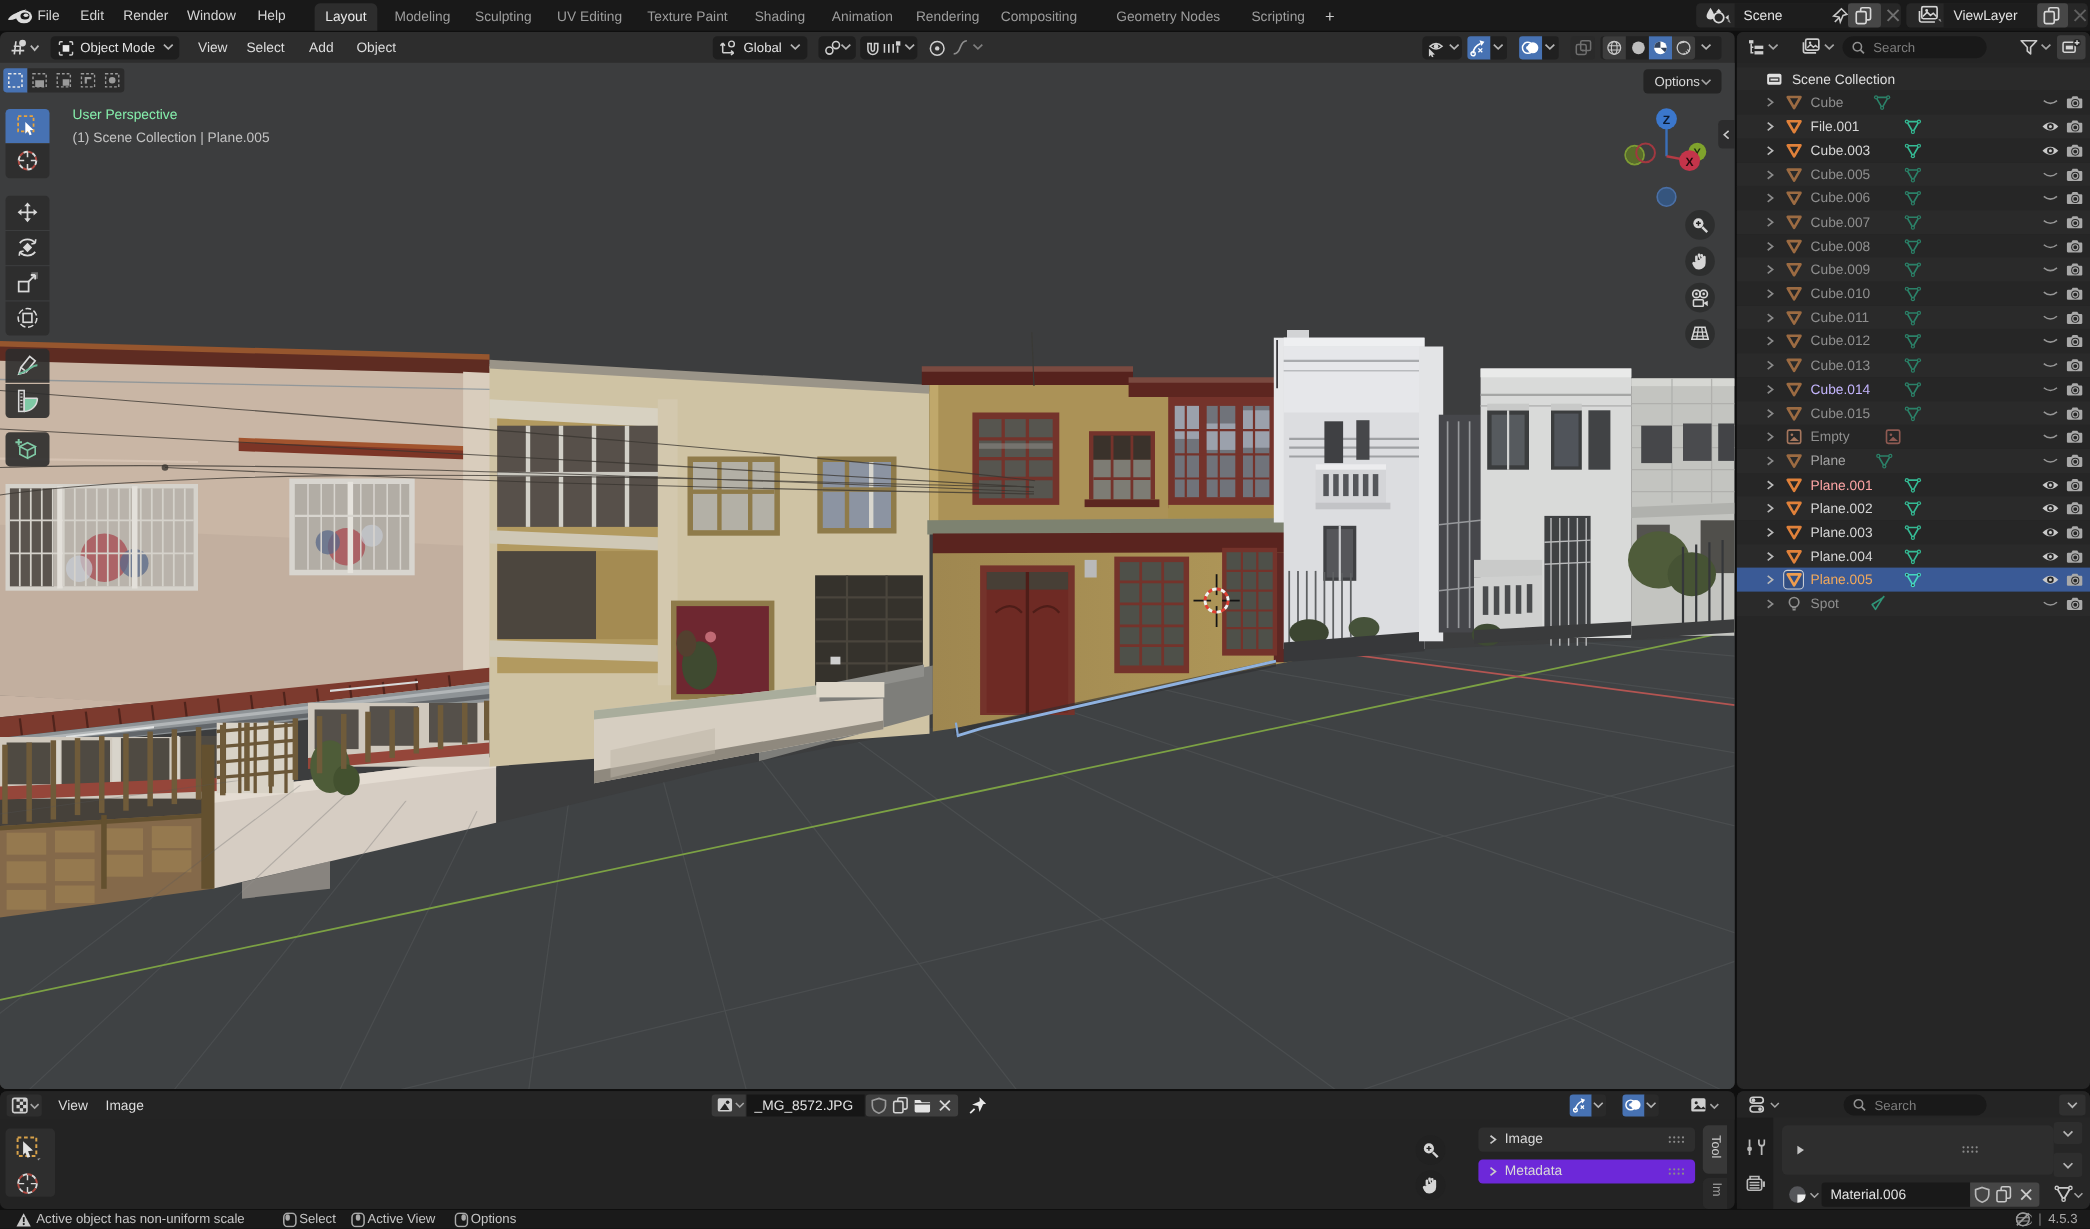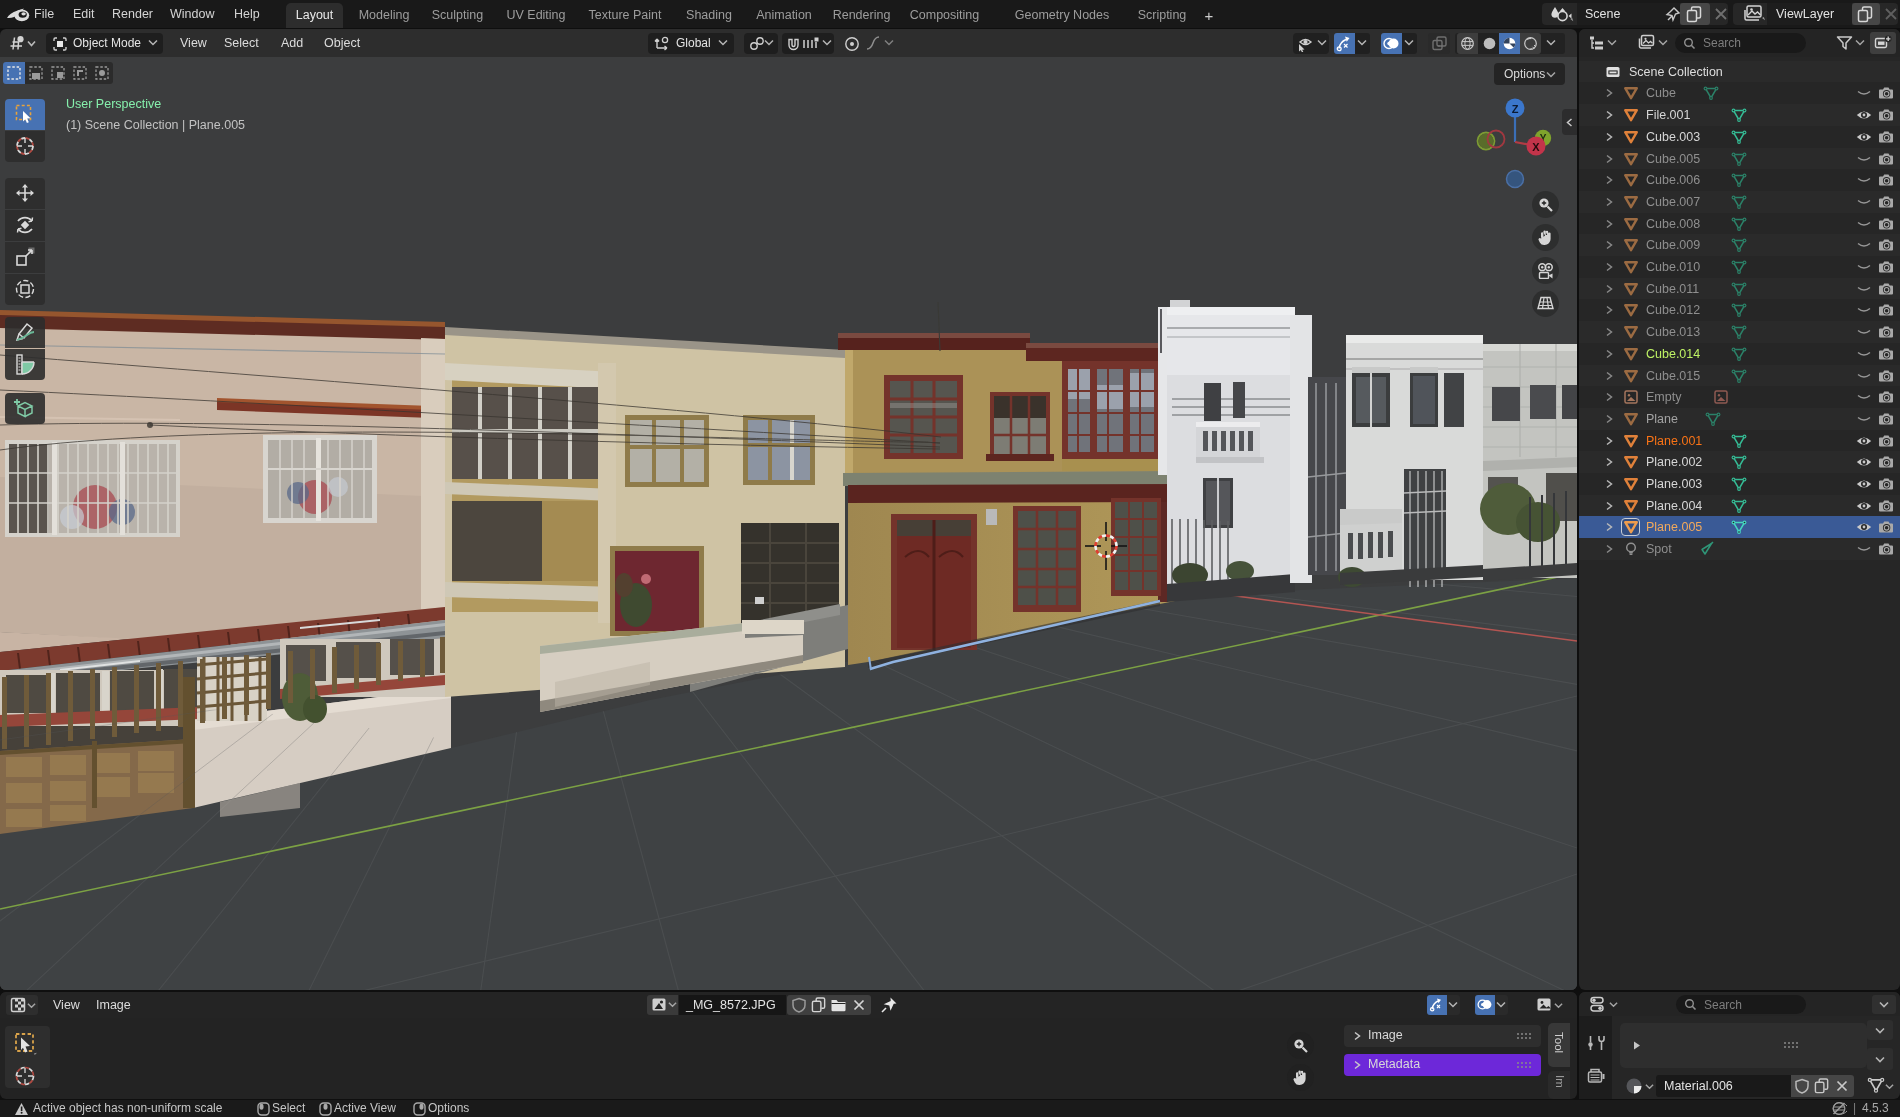--- a/index.html
+++ b/index.html
@@ -1222,21 +1222,21 @@
             <use href="#cam"></use>
           </svg>
       </div>
       <div class="orow" style="top:313.8px;background:#262626">
       <svg class="abs" style="left:25px;top:6px;color:#8a8a8a" width="10" height="10" viewBox="0 0 10 10">
             <use href="#chevr"></use>
           </svg>
       <svg class="abs" style="left:44px;top:3px;color:#9c6b42" width="16" height="16" viewBox="0 0 16 16">
             <use href="#tri"></use>
           </svg>
-      <span class="nm" style="color:#bef264">Cube.014</span>
+      <span class="nm" style="color:#c4b5fd">Cube.014</span>
       <svg class="abs" style="left:152px;top:3px;color:#2b8168" width="16" height="16" viewBox="0 0 16 16">
             <use href="#meshd"></use>
           </svg>
       <svg class="abs" style="left:277px;top:3px;color:#969696" width="16" height="16" viewBox="0 0 16 16">
             <use href="#eyec"></use>
           </svg>
       <svg class="abs" style="left:299px;top:3px;color:#a9a9a9" width="16" height="16" viewBox="0 0 16 16">
             <use href="#cam"></use>
           </svg>
       </div>
@@ -1294,21 +1294,21 @@
             <use href="#cam"></use>
           </svg>
       </div>
       <div class="orow" style="top:400.6px;background:#262626">
       <svg class="abs" style="left:25px;top:6px;color:#b9b9b9" width="10" height="10" viewBox="0 0 10 10">
             <use href="#chevr"></use>
           </svg>
       <svg class="abs" style="left:44px;top:3px;color:#e0813a" width="16" height="16" viewBox="0 0 16 16">
             <use href="#tri"></use>
           </svg>
-      <span class="nm" style="color:#f97316">Plane.001</span>
+      <span class="nm" style="color:#fca5a5">Plane.001</span>
       <svg class="abs" style="left:152px;top:3px;color:#35bb95" width="16" height="16" viewBox="0 0 16 16">
             <use href="#meshd"></use>
           </svg>
       <svg class="abs" style="left:277px;top:3px;color:#c9c9c9" width="16" height="16" viewBox="0 0 16 16">
             <use href="#eyeo"></use>
           </svg>
       <svg class="abs" style="left:299px;top:3px;color:#a9a9a9" width="16" height="16" viewBox="0 0 16 16">
             <use href="#cam"></use>
           </svg>
       </div>

